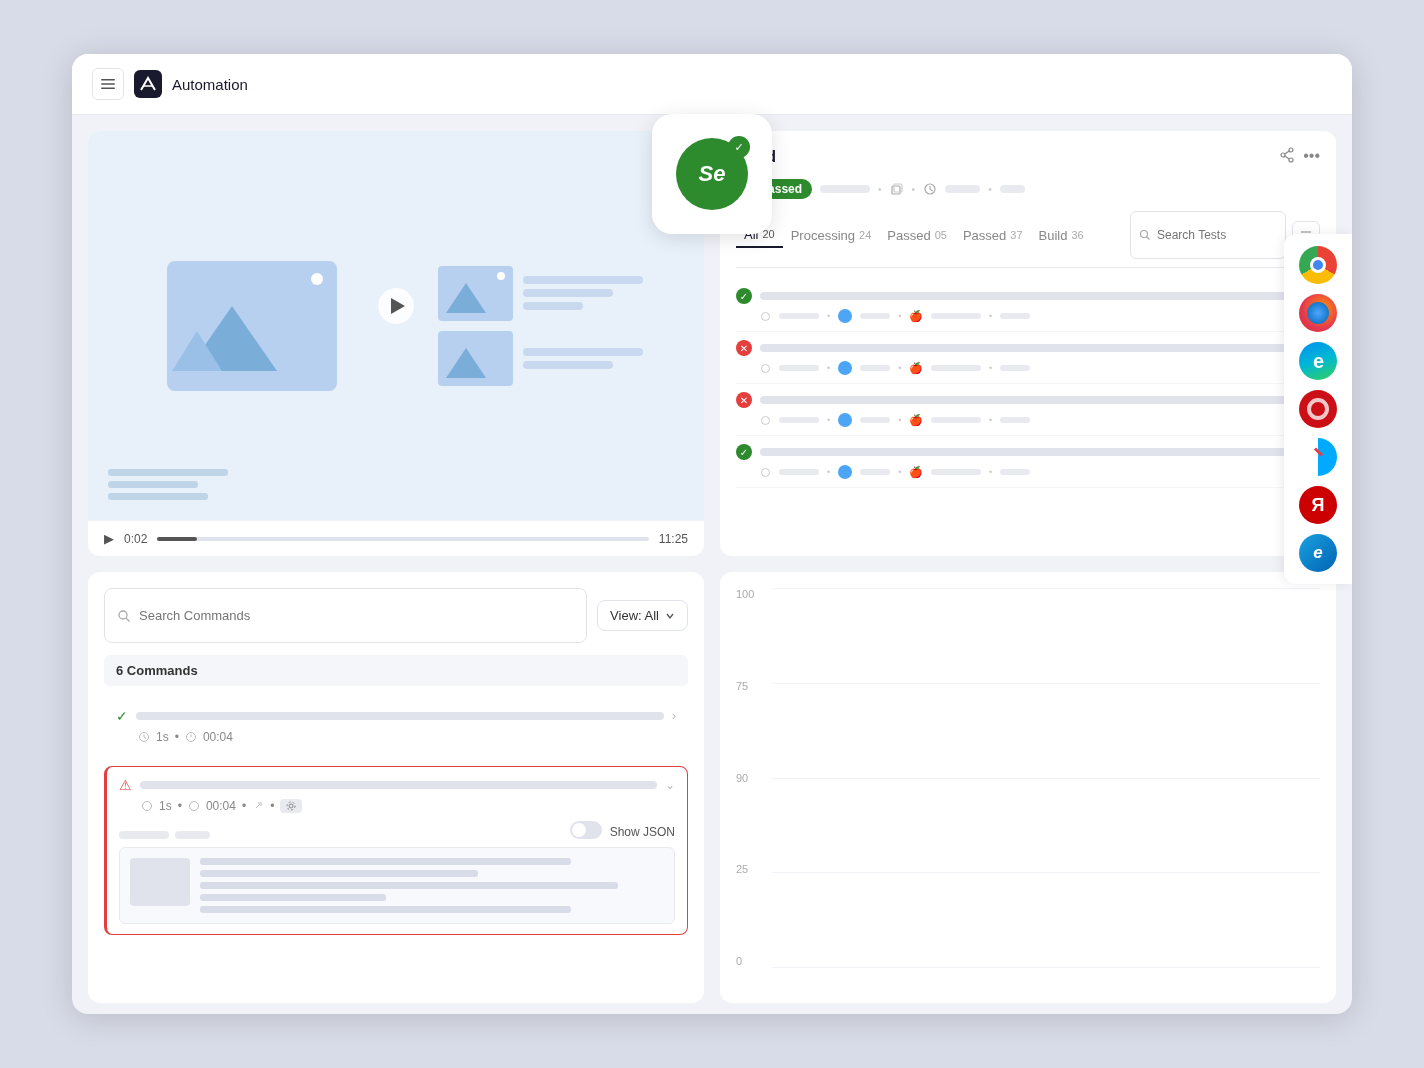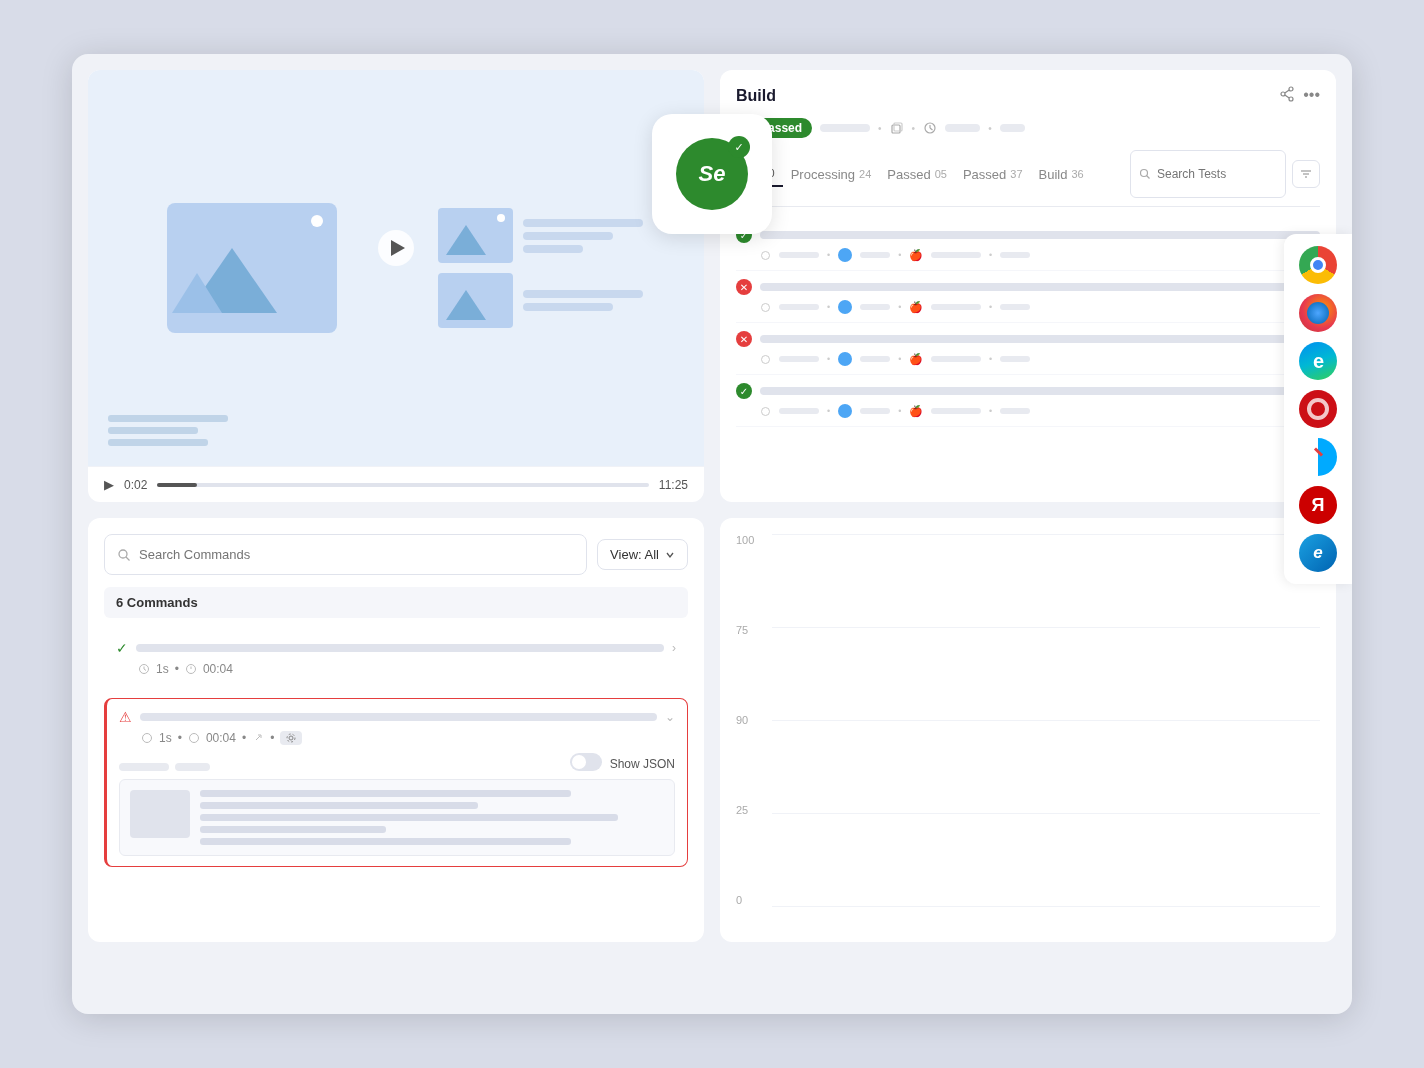--- a/index.html
+++ b/index.html
@@ -342,21 +342,21 @@
       display: flex;
       gap: 10px;
       align-items: center;
     }
     .cmd-search-wrap {
       flex: 1;
       display: flex;
       align-items: center;
       border: 1px solid #e0e3ec;
       border-radius: 8px;
-      padding: 12px 12px;
+      padding: 19px 12px;
       gap: 8px;
     }
     .cmd-search-input {
       border: none; outline: none;
       font-size: 13px;
       color: #555;
       flex: 1;
     }
     .view-dropdown {
       display: flex;
@@ -565,20 +565,36 @@
       height: 8px;
       background: #e8eaf0;
       border-radius: 4px;
     }
   </style>
 </head>
 <body>
 
 <div class="app-container">
 
+  <div class="header">
+    <div class="header-menu-btn">
+      <svg width="14" height="14" viewBox="0 0 14 14" fill="none">
+        <rect y="2" width="14" height="1.5" rx="0.75" fill="#555"></rect>
+        <rect y="6.25" width="14" height="1.5" rx="0.75" fill="#555"></rect>
+        <rect y="10.5" width="14" height="1.5" rx="0.75" fill="#555"></rect>
+      </svg>
+    </div>
+
+    <svg class="header-logo" viewBox="0 0 28 28" fill="none">
+      <rect width="28" height="28" rx="6" fill="#1a1a2e"></rect>
+      <path d="M7 20 L14 8 L21 20" stroke="#fff" stroke-width="2" fill="none"></path>
+      <path d="M10 16 L18 16" stroke="#fff" stroke-width="1.5"></path>
+    </svg>
+    <span class="header-title">Automation</span>
+  </div>
 
   <div class="floating-selenium" style="position:absolute; top:60px; left:580px; z-index:10;">
     <div class="selenium-icon">
       <span class="selenium-se">Se</span>
       <div class="selenium-check">✓</div>
     </div>
   </div>
 
 
   <div class="main-content">

